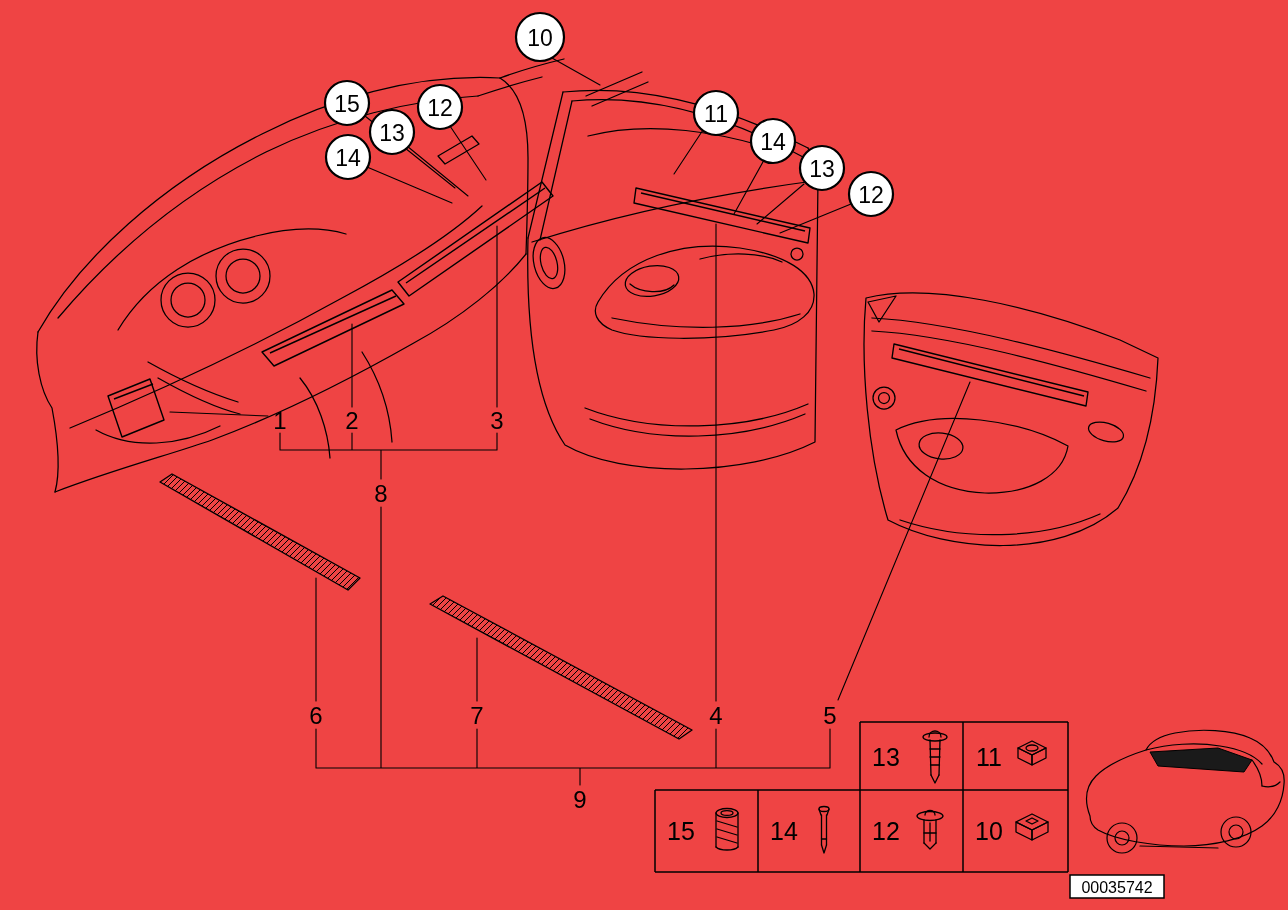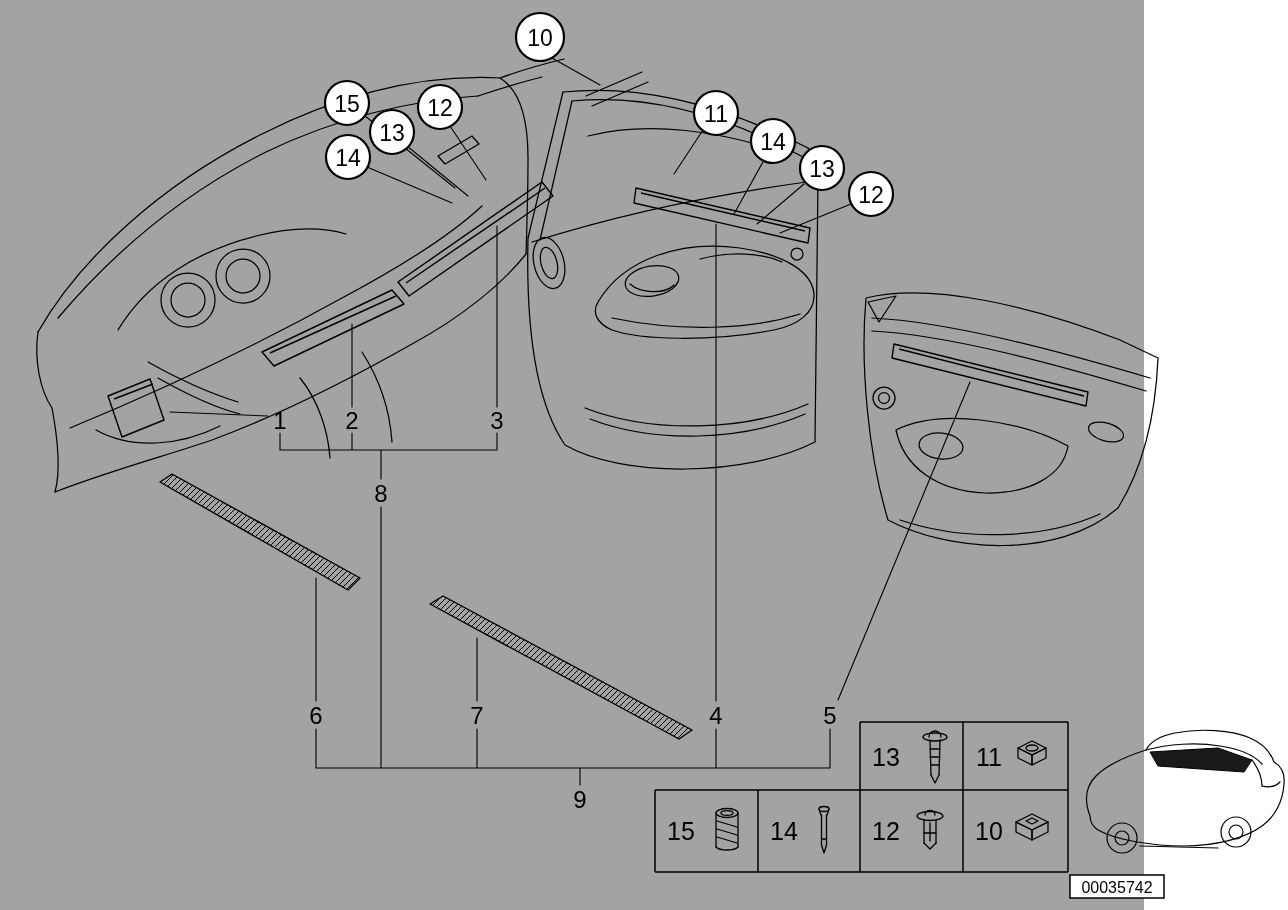--- a/index.html
+++ b/index.html
@@ -1,17 +1,17 @@
 <!DOCTYPE html>
 <html><head>
 <meta charset="utf-8">
 <style>
   html,body{margin:0;padding:0;background:#ffffff;}
   body{width:1288px;height:910px;overflow:hidden;font-family:"Liberation Sans",sans-serif;}
-  .stage{position:relative;width:1144px;height:910px;background:#a3a3a3;}
+  .stage{position:relative;width:1288px;height:910px;background:#ef4444;}
   svg{position:absolute;left:0;top:0;}
   .art path, .art circle, .art ellipse{fill:none;stroke:#000;stroke-width:1.25;stroke-linecap:round;stroke-linejoin:round;}
   .trim path{fill:none;stroke:#000;stroke-width:1.4;stroke-linejoin:round;}
   .leader{fill:none;stroke:#000;stroke-width:1.1;stroke-linecap:round;}
   .balloon circle{fill:#fff;stroke:#000;stroke-width:2.2;}
   .balloon text{font-family:"Liberation Sans",sans-serif;font-size:23px;fill:#000;text-anchor:middle;dominant-baseline:central;}
   .plabel{font-family:"Liberation Sans",sans-serif;font-size:24px;fill:#000;text-anchor:middle;dominant-baseline:central;}
   .legnum{font-family:"Liberation Sans",sans-serif;font-size:25px;fill:#000;text-anchor:middle;dominant-baseline:central;}
   .grid{fill:none;stroke:#000;stroke-width:1.5;}
   .icon path, .icon ellipse, .icon circle, .icon polygon{fill:none;stroke:#000;stroke-width:1.3;stroke-linejoin:round;stroke-linecap:round;}

